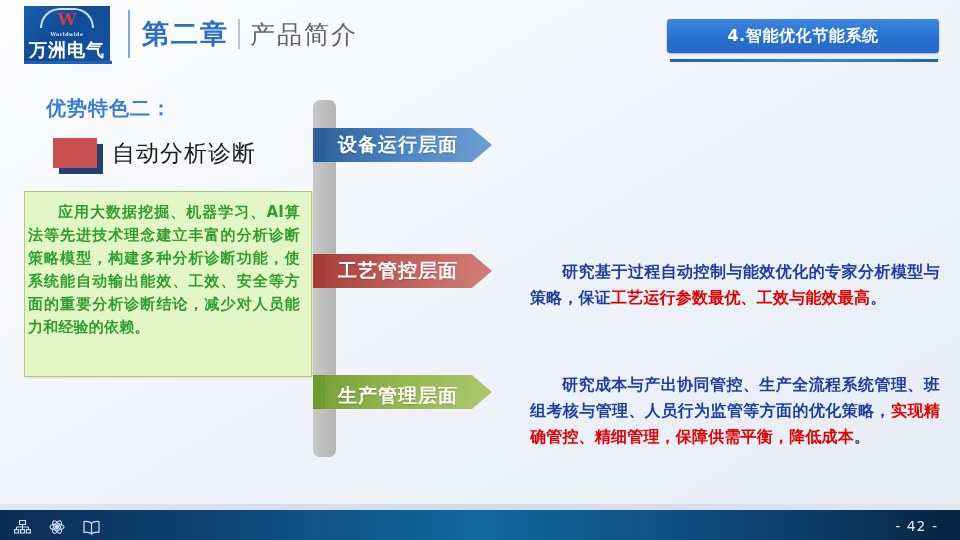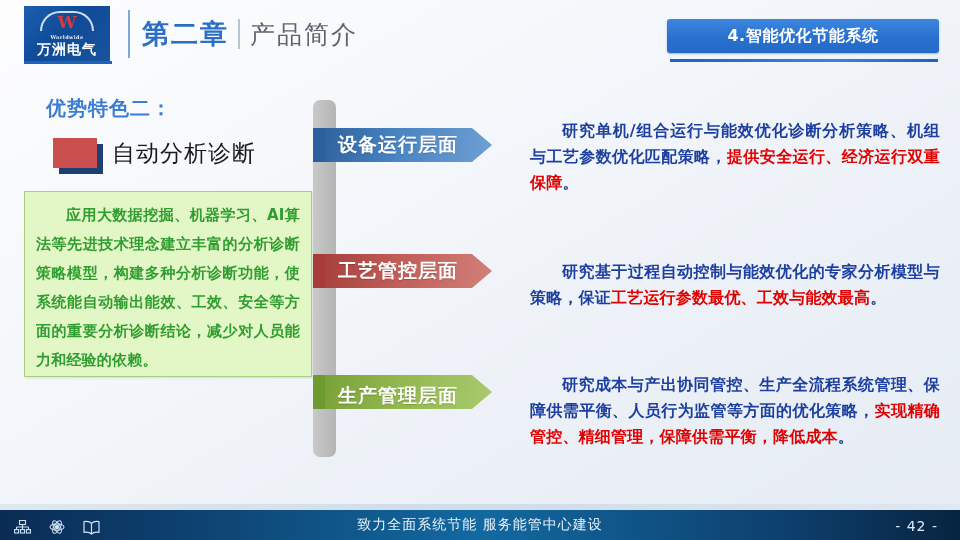--- a/index.html
+++ b/index.html
@@ -27,21 +27,21 @@
     border:2px solid #cfe0f3;border-bottom:none;
     border-radius:27px 27px 0 0;box-sizing:border-box;
   }
   .logo-w{
     position:absolute;left:0;top:1px;width:54px;text-align:center;
     font-size:17px;font-weight:bold;color:#d53b3b;line-height:20px;
     font-family:"DejaVu Serif","Liberation Serif",serif;
   }
   .logo-en{font-size:5px;color:#e8eef8;letter-spacing:.4px;margin-top:1px;
     font-family:"DejaVu Serif","Liberation Serif",serif;font-weight:bold;}
-  .logo-cn{font-size:14px;color:#ffffff;font-weight:bold;letter-spacing:1px;margin-top:1px;text-align:center;}
+  .logo-cn{font-size:18px;color:#ffffff;font-weight:bold;letter-spacing:1px;margin-top:1px;text-align:center;}
 
   .head-divider{
     position:absolute;left:128px;top:10px;width:2px;height:48px;
     background:#7fa8d8;
   }
   .chapter{
     position:absolute;left:142px;top:16px;
     font-size:27px;font-weight:bold;color:#2a6fc4;letter-spacing:2px;text-align:center;
   }
   .chapter-sep{
@@ -88,23 +88,23 @@
     position:absolute;left:112px;top:138px;
     font-size:23px;color:#1a1a1a;letter-spacing:1px;
   }
   .green-box{
     position:absolute;left:24px;top:191px;width:288px;height:186px;
     background:#e3f6c6;border:1px solid #a9cf7e;
     box-shadow:1px 1px 2px rgba(120,150,100,.25);
     box-sizing:border-box;
   }
   .green-box p{
-    margin:0;padding:9px 11px 0 11px;
+    margin:0;padding:9px 11px 0 3px;
     text-indent:2em;
-    font-size:15px;line-height:29px;color:#2f9e2f;font-weight:bold;
+    font-size:15px;line-height:23px;color:#2f9e2f;font-weight:bold;
     letter-spacing:.2px;text-align:justify;
   }
 
   
   .rail{
     position:absolute;left:313px;top:100px;width:23px;height:357px;
     background:linear-gradient(90deg,#c9c9c9,#bfbfbf 45%,#b5b5b5);
     border-radius:7px;
   }
   .rail-seg{position:absolute;left:313px;width:23px;height:34px;}
@@ -200,30 +200,27 @@
   <div class="chev blue" style="left:325px;top:128px">
     <span>设备运行层面</span>
   </div>
   <div class="chev red" style="left:325px;top:254px">
     <span>工艺管控层面</span>
   </div>
   <div class="chev green" style="left:325px;top:375px">
     <span>生产管理层面</span>
   </div>
 
-  <div class="body-par" style="top:118px">
-    <span>研究单机/组合运行与能效优化诊断分析策略、机组与工艺参数优化匹配策略，</span><span class="hl">提供安全运行、经济运行双重保障</span><span>。</span>
-  </div>
 
   <div class="body-par" style="top:259px">
     <span>研究基于过程自动控制与能效优化的专家分析模型与策略，保证</span><span class="hl">工艺运行参数最优、工效与能效最高</span><span>。</span>
   </div>
 
   <div class="body-par" style="top:372px">
-    <span>研究成本与产出协同管控、生产全流程系统管理、保障供需平衡、人员行为监管等方面的优化策略，</span><span class="hl">实现精确管控、精细管理，保障供需平衡，降低成本</span><span>。</span>
+    <span>研究成本与产出协同管控、生产全流程系统管理、班组考核与管理、人员行为监管等方面的优化策略，</span><span class="hl">实现精确管控、精细管理，保障供需平衡，降低成本</span><span>。</span>
   </div>
 
   <div class="footer-shine"></div>
   <div class="footer">
     <div class="footer-icons">
       <span>
         <svg width="17" height="15" viewBox="0 0 17 15">
           <rect x="5.5" y="0.5" width="6" height="4" fill="none" stroke="#cfe2f5" stroke-width="1.1"></rect>
           <path d="M8.5 4.5 V7 M2.5 7 H14.5 M2.5 7 V9.5 M8.5 7 V9.5 M14.5 7 V9.5" fill="none" stroke="#cfe2f5" stroke-width="1.1"></path>
           <rect x="0.6" y="9.6" width="4" height="3.4" fill="none" stroke="#cfe2f5" stroke-width="1.1"></rect>
@@ -239,17 +236,16 @@
           <ellipse cx="8" cy="8" rx="7" ry="3.1" fill="none" stroke="#cfe2f5" stroke-width="1.1" transform="rotate(120 8 8)"></ellipse>
         </svg>
       </span>
       <span>
         <svg width="17" height="15" viewBox="0 0 17 15">
           <path d="M8.5 3.2 C6.6 1.4 3.6 1.2 1 1.6 V12.4 C3.6 12 6.6 12.2 8.5 14 C10.4 12.2 13.4 12 16 12.4 V1.6 C13.4 1.2 10.4 1.4 8.5 3.2 Z" fill="none" stroke="#cfe2f5" stroke-width="1.2" stroke-linejoin="round"></path>
           <path d="M8.5 3.2 V14" fill="none" stroke="#cfe2f5" stroke-width="1.2"></path>
         </svg>
       </span>
     </div>
-    <div class="footer-center">致力全面系统节能  服务能管中心建设</div>
     <div class="footer-page">- 42 -</div>
   </div>
 
 </div>
 
 </body></html>

